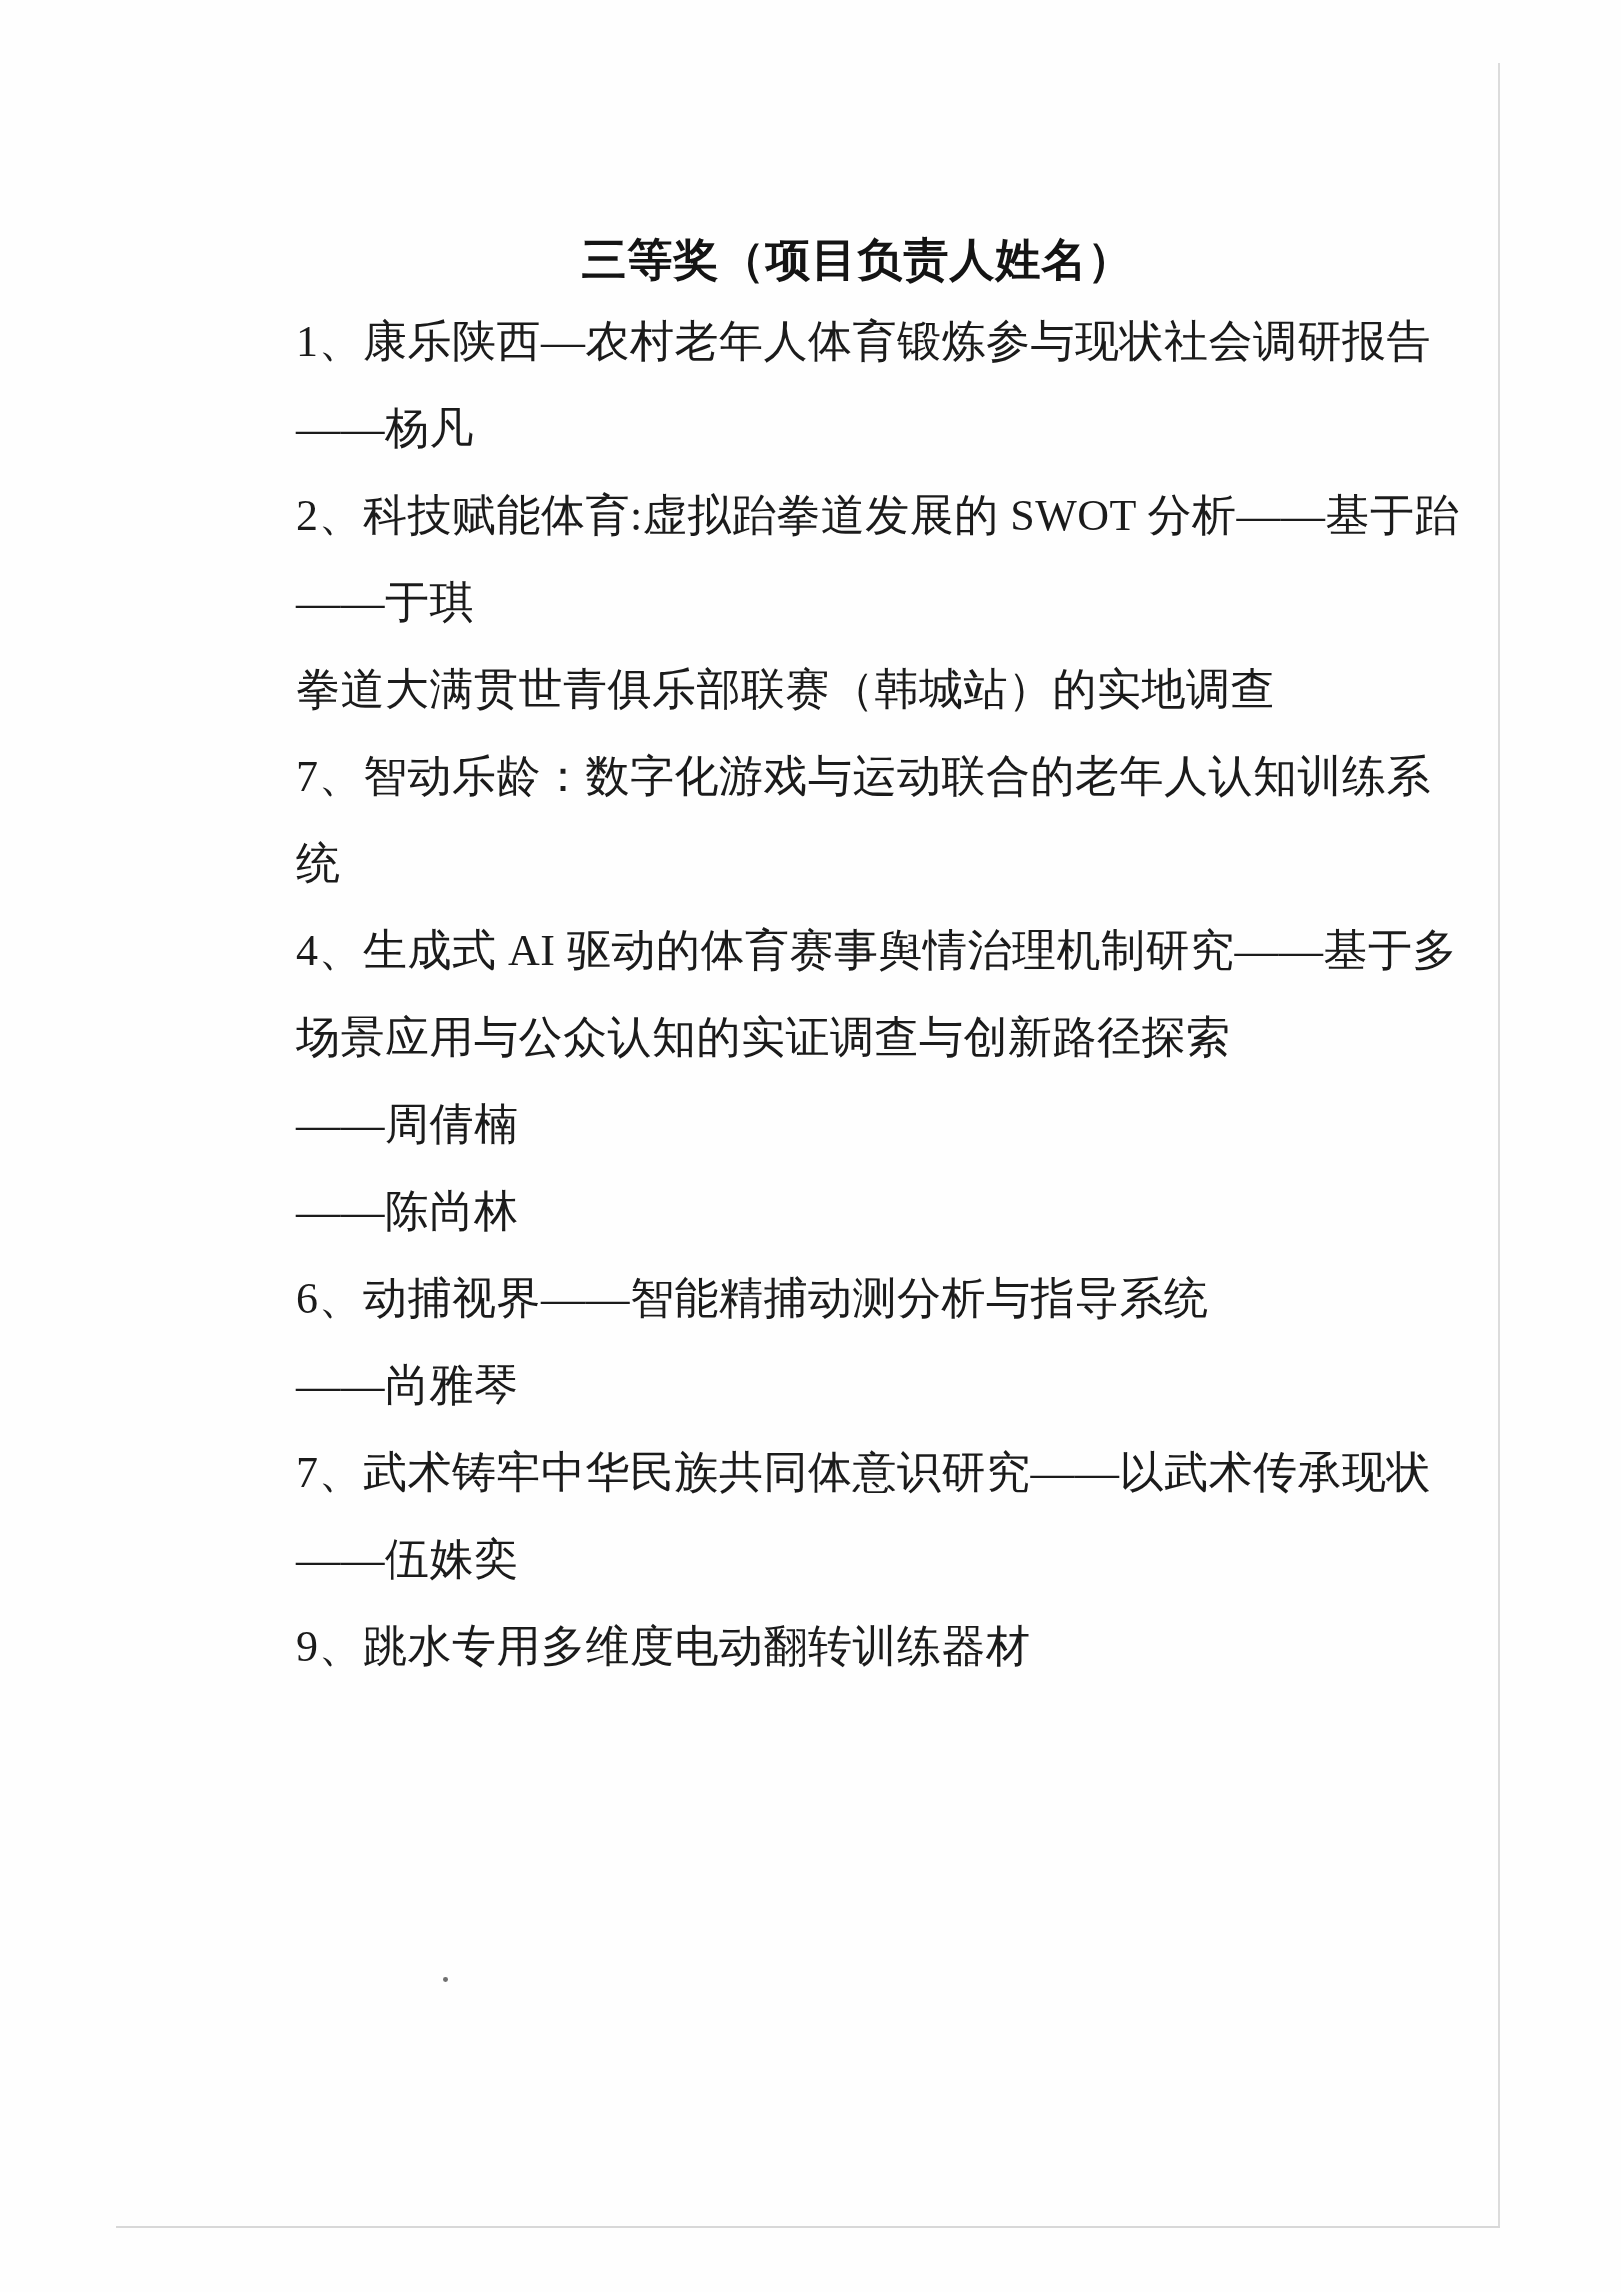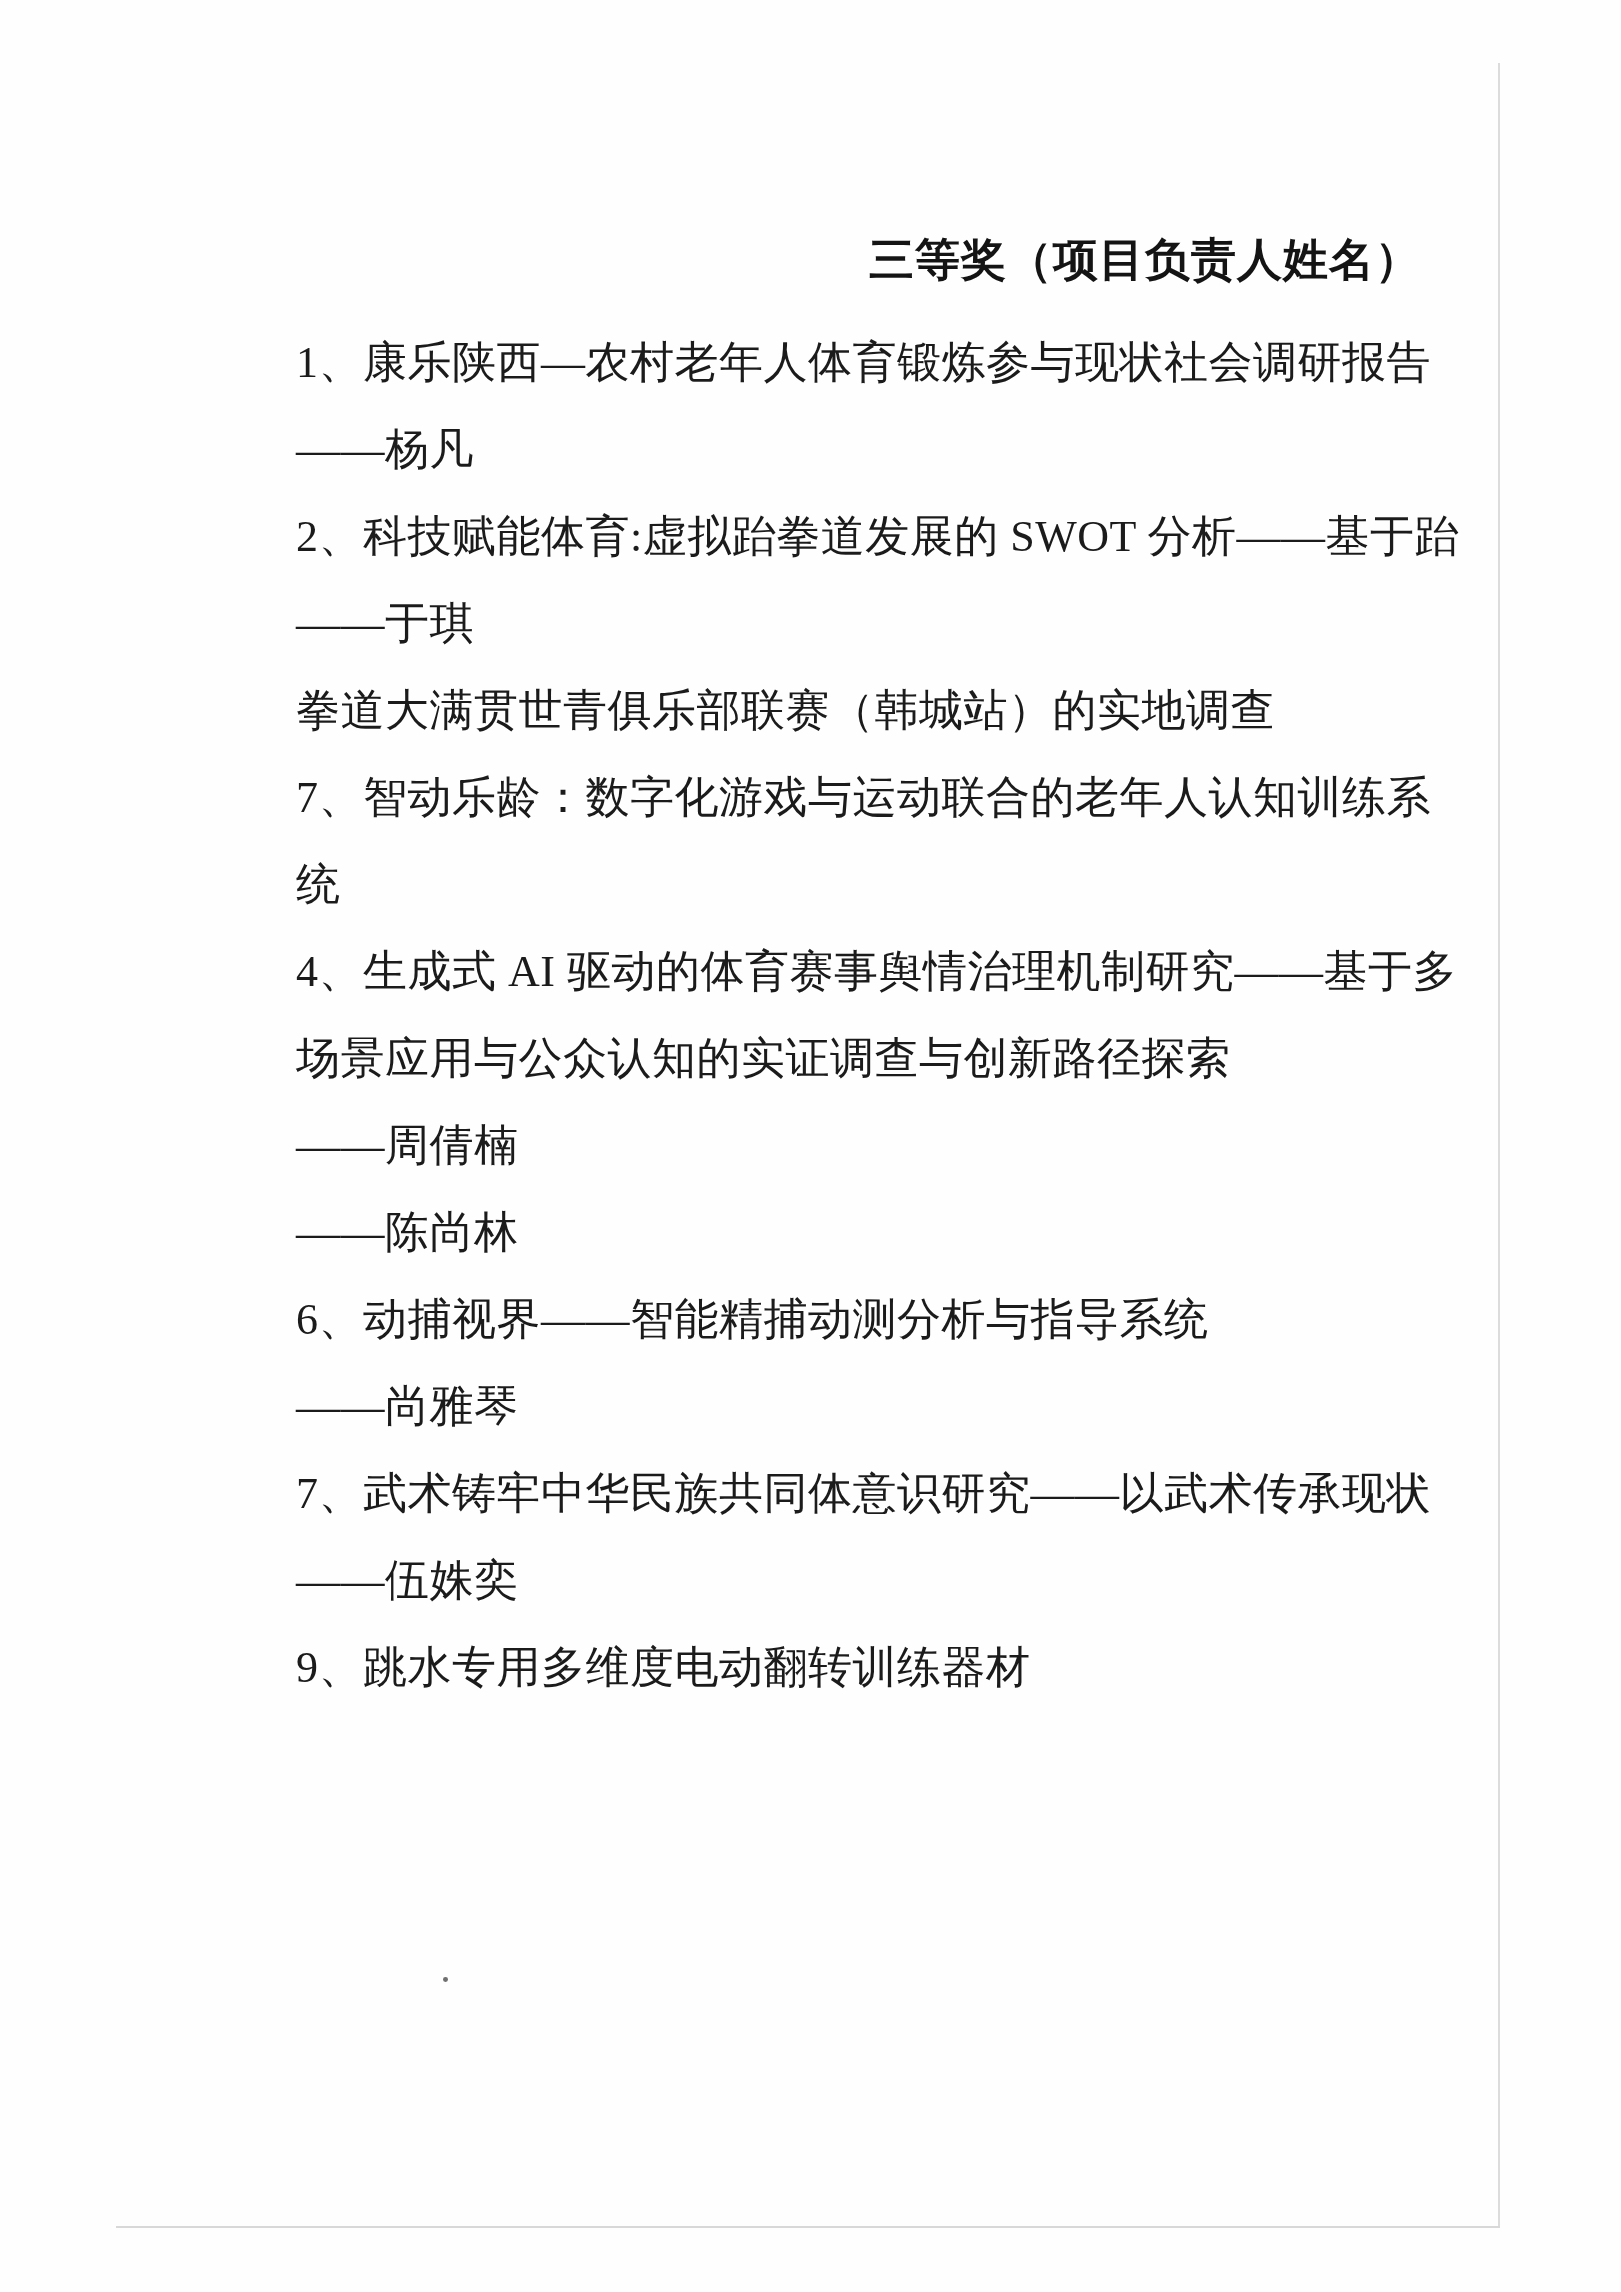--- a/index.html
+++ b/index.html
@@ -13,31 +13,31 @@
     height: 2293px;
     background: #fefefe;
     overflow: hidden;
     font-family: "Liberation Serif", "DejaVu Serif", serif;
   }
   .doc-title {
     position: absolute;
     top: 233px;
     left: 294px;
     width: 1127px;
-    text-align: right;
+    text-align: center;
     font-size: 45px;
     line-height: 55px;
     font-weight: bold;
     color: #141414;
     letter-spacing: 1px;
     white-space: nowrap;
   }
   .doc-lines {
     position: absolute;
-    top: 319px;
+    top: 298px;
     left: 296px;
     width: 1206px;
   }
   .doc-line {
     height: 87px;
     line-height: 87px;
     font-size: 44px;
     color: #1b1b1b;
     white-space: nowrap;
     letter-spacing: 0.5px;

